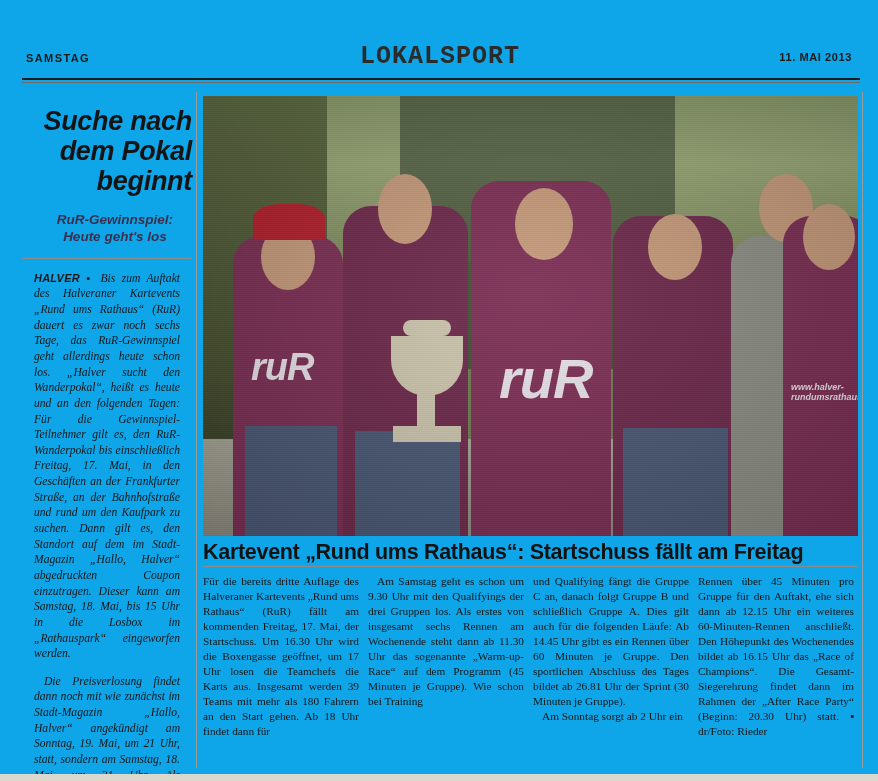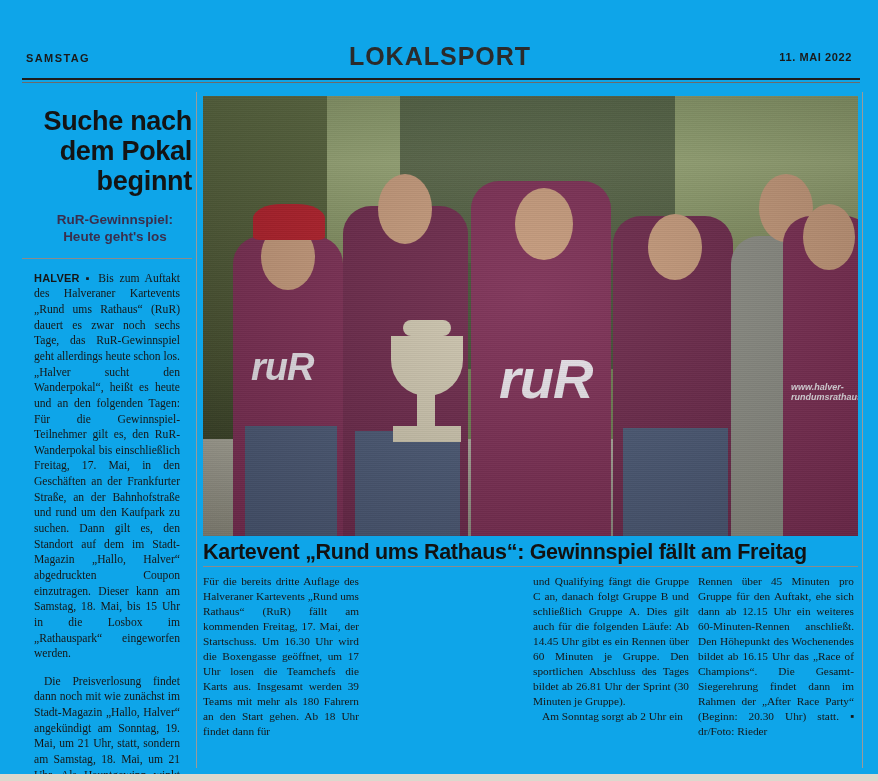--- a/index.html
+++ b/index.html
@@ -36,21 +36,21 @@
     font-weight: bold;
     letter-spacing: 1.4px;
     color: #1a1a1a;
   }
   .masthead-center {
     position: absolute;
     left: 0;
     right: 0;
     top: 0;
     text-align: center;
-    font-family: Liberation Sans, sans-serif;
+    font-family: Liberation Mono, monospace;
     font-size: 25px;
     font-weight: bold;
     letter-spacing: 1px;
     color: #2b2b2b;
   }
   .masthead-right {
     position: absolute;
     right: 6px;
     top: 9px;
     font-family: "Liberation Sans", sans-serif;
@@ -75,20 +75,21 @@
     height: 1px;
     background: #6b6b6b;
   }
   
   .left-col {
     position: absolute;
     left: 22px;
     top: 96px;
     width: 170px;
     height: 672px;
+    font-style: italic;
   }
   .headline {
     font-family: "Liberation Sans", sans-serif;
     font-weight: bold;
     font-size: 27px;
     line-height: 1.12;
     text-align: right;
     color: #141414;
     margin: 10px 0 0 0;
     letter-spacing: -0.3px;
@@ -270,21 +271,21 @@
   }
 </style>
 </head>
 <body>
 
 <div class="page">
 
   <div class="masthead">
     <div class="masthead-left">SAMSTAG</div>
     <div class="masthead-center">LOKALSPORT</div>
-    <div class="masthead-right">11. MAI 2022</div>
+    <div class="masthead-right">11. MAI 2013</div>
   </div>
   <div class="rule"></div>
   <div class="rule-thin"></div>
 
   <div class="left-col">
     <div class="headline">Suche nach dem Pokal beginnt</div>
     <div class="subhead">RuR-Gewinnspiel: Heute geht's los</div>
     <div class="sub-rule"></div>
     <div class="body-text">
       <p class="first"><span class="lead">HALVER ▪</span><span> Bis zum Auftakt des Halveraner Kartevents „Rund ums Rathaus“ (RuR) dauert es zwar noch sechs Tage, das RuR-Gewinnspiel geht allerdings heute schon los. „Halver sucht den Wanderpokal“, heißt es heute und an den folgenden Tagen: Für die Gewinnspiel-Teilnehmer gilt es, den RuR-Wanderpokal bis einschließlich Freitag, 17. Mai, in den Geschäften an der Frankfurter Straße, an der Bahnhofstraße und rund um den Kaufpark zu suchen. Dann gilt es, den Standort auf dem im Stadt-Magazin „Hallo, Halver“ abgedruckten Coupon einzutragen. Dieser kann am Samstag, 18. Mai, bis 15 Uhr in die Losbox im „Rathauspark“ eingeworfen werden.</span></p>
@@ -330,28 +331,29 @@
 
       <div class="person shirt" style="left:580px; width:90px; height:320px;"></div>
       <div class="head" style="left:600px; top:108px; width:52px; height:66px;"></div>
       <div class="rur-logo" style="left:588px; top:286px; font-size:9px; letter-spacing:0;">www.halver-rundumsrathaus.de</div>
 
       <div class="photo-tint"></div>
       <div class="photo-grain"></div>
     </div>
   </div>
 
-  <div class="sub-headline">Kartevent „Rund ums Rathaus“: Gewinnspiel fällt am Freitag</div>
+  <div class="sub-headline">Kartevent „Rund ums Rathaus“: Startschuss fällt am Freitag</div>
   <div class="lower-rule"></div>
 
   <div class="cols">
     <div class="col">
       <p class="first">Für die bereits dritte Auflage des Halveraner Kartevents „Rund ums Rathaus“ (RuR) fällt am kommenden Freitag, 17. Mai, der Startschuss. Um 16.30 Uhr wird die Boxengasse geöffnet, um 17 Uhr losen die Teamchefs die Karts aus. Insgesamt werden 39 Teams mit mehr als 180 Fahrern an den Start gehen. Ab 18 Uhr findet dann für</p>
     </div>
     <div class="col">
+      <p>Am Samstag geht es schon um 9.30 Uhr mit den Qualifyings der drei Gruppen los. Als erstes von insgesamt sechs Rennen am Wochenende steht dann ab 11.30 Uhr das sogenannte „Warm-up-Race“ auf dem Programm (45 Minuten je Gruppe). Wie schon bei Training</p>
     </div>
     <div class="col">
       <p class="first">und Qualifying fängt die Gruppe C an, danach folgt Gruppe B und schließlich Gruppe A. Dies gilt auch für die folgenden Läufe: Ab 14.45 Uhr gibt es ein Rennen über 60 Minuten je Gruppe. Den sportlichen Abschluss des Tages bildet ab 26.81 Uhr der Sprint (30 Minuten je Gruppe).</p>
       <p>Am Sonntag sorgt ab 2 Uhr ein</p>
     </div>
     <div class="col">
       <p class="first credit">Rennen über 45 Minuten pro Gruppe für den Auftakt, ehe sich dann ab 12.15 Uhr ein weiteres 60-Minuten-Rennen anschließt. Den Höhepunkt des Wochenendes bildet ab 16.15 Uhr das „Race of Champions“. Die Gesamt-Siegerehrung findet dann im Rahmen der „After Race Party“ (Beginn: 20.30 Uhr) statt. ▪ dr/Foto: Rieder</p>
     </div>
   </div>
 

